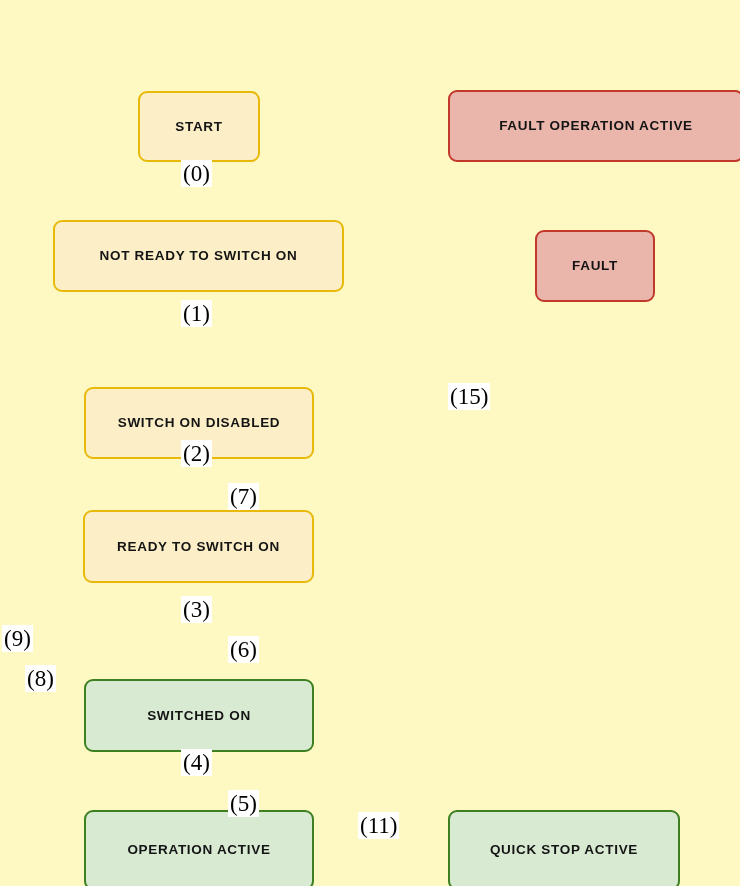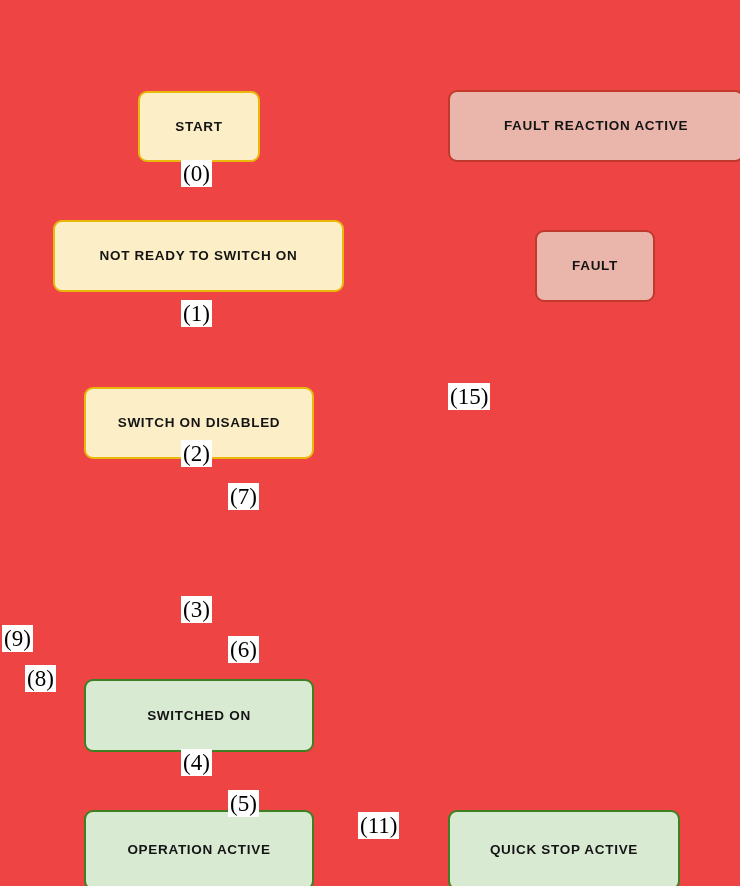--- a/index.html
+++ b/index.html
@@ -59,38 +59,41 @@
     height: 27px;
     padding: 0 2px;
     white-space: nowrap;
     text-align: center;
     box-sizing: border-box;
   }
 </style>
 </head>
 <body>
 
-<div id="canvas" style="background: #ef4444; text-decoration: underline;">
+<div id="canvas" style="background: #fef9c3; text-decoration: underline;">
     <div class="state-box yellow" style="left: 138px; top: 91px; width: 122px; height: 71px;">
       <span class="state-label">START</span>
     </div>
     <div class="state-box yellow" style="left: 53px; top: 220px; width: 291px; height: 72px;">
       <span class="state-label">NOT READY TO SWITCH ON</span>
     </div>
     <div class="state-box yellow" style="left: 84px; top: 387px; width: 230px; height: 72px;">
       <span class="state-label">SWITCH ON DISABLED</span>
     </div>
+    <div class="state-box yellow" style="left: 83px; top: 510px; width: 231px; height: 73px;">
+      <span class="state-label">READY TO SWITCH ON</span>
+    </div>
     <div class="state-box green" style="left: 84px; top: 679px; width: 230px; height: 73px;">
       <span class="state-label">SWITCHED ON</span>
     </div>
     <div class="state-box green" style="left: 84px; top: 810px; width: 230px; height: 80px;">
       <span class="state-label">OPERATION ACTIVE</span>
     </div>
     <div class="state-box red" style="left: 448px; top: 90px; width: 296px; height: 72px;">
-      <span class="state-label">FAULT REACTION ACTIVE</span>
+      <span class="state-label">FAULT OPERATION ACTIVE</span>
     </div>
     <div class="state-box red" style="left: 535px; top: 230px; width: 120px; height: 72px;">
       <span class="state-label">FAULT</span>
     </div>
     <div class="state-box green" style="left: 448px; top: 810px; width: 232px; height: 80px;">
       <span class="state-label">QUICK STOP ACTIVE</span>
     </div>
     <div class="trans-label" style="left: 181px; top: 160px;">(0)</div>
     <div class="trans-label" style="left: 181px; top: 300px;">(1)</div>
     <div class="trans-label" style="left: 181px; top: 440px;">(2)</div>

